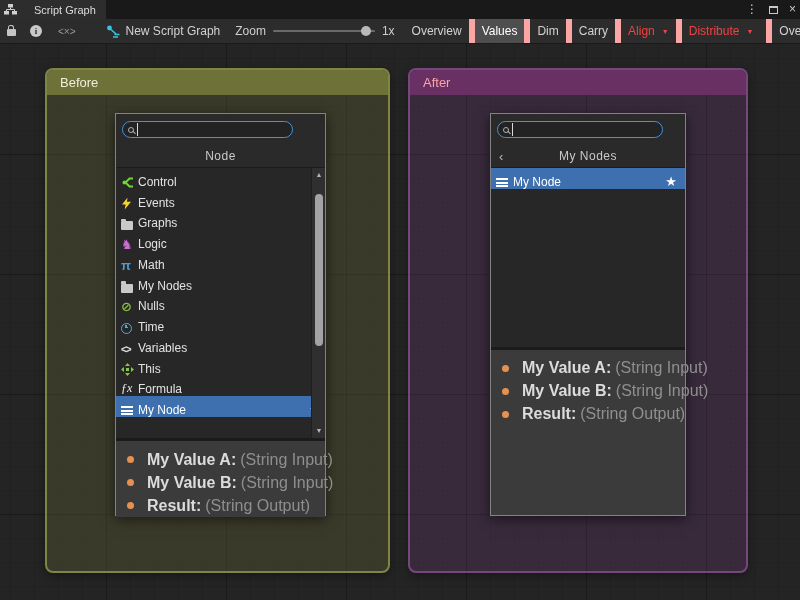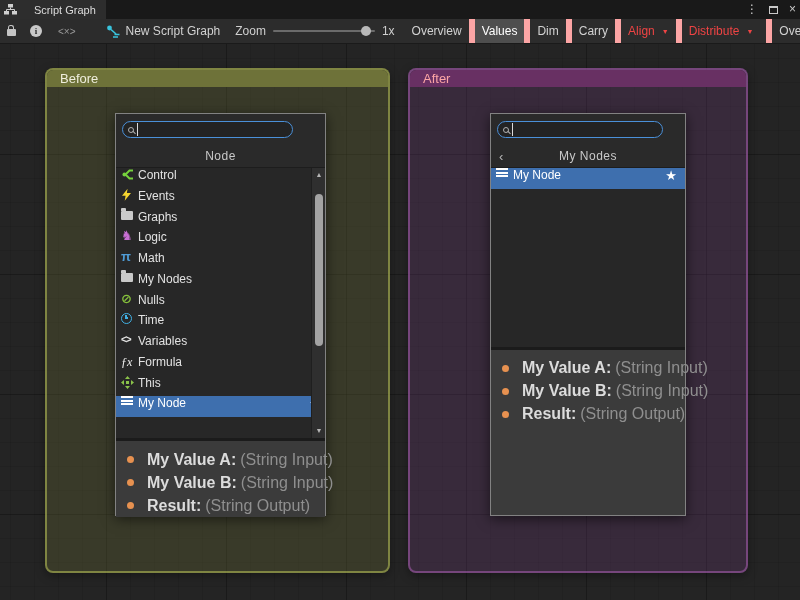--- a/index.html
+++ b/index.html
@@ -34,41 +34,41 @@
   .canvas{position:absolute;left:0;top:44px;width:800px;height:556px;background-color:#242424;
     background-image:
       linear-gradient(rgba(0,0,0,.20) 1px,transparent 1px),
       linear-gradient(90deg,rgba(0,0,0,.20) 1px,transparent 1px),
       linear-gradient(rgba(0,0,0,.08) 1px,transparent 1px),
       linear-gradient(90deg,rgba(0,0,0,.08) 1px,transparent 1px);
     background-size:120px 120px,120px 120px,24px 24px,24px 24px;
     background-position:-14px -10px,-14px -10px,-14px -10px,-14px -10px}
   
   .group{position:absolute;border-radius:8px;box-shadow:0 3px 10px rgba(0,0,0,.35)}
-  .group .ghead{height:17px;border-radius:6px 6px 0 0;display:flex;align-items:center;padding:0 13px;font-size:13px}
+  .group .ghead{height:25px;border-radius:6px 6px 0 0;display:flex;align-items:center;padding:0 13px;font-size:13px}
   .group-before{left:45px;top:24px;width:345px;height:505px;border:2px solid rgba(171,179,82,.62);background:rgba(118,124,58,.26)}
   .group-before .ghead{background:#6e7239;color:#efeedd}
   .group-after{left:408px;top:24px;width:340px;height:505px;border:2px solid rgba(163,92,172,.58);background:rgba(122,62,132,.24)}
   .group-after .ghead{background:#683063;color:#fca5a5}
   
   .finder{position:absolute;background:#2a2a2a;border:1px solid #828282;box-shadow:0 3px 12px rgba(0,0,0,.55);display:flex;flex-direction:column}
   .finder-left{left:115px;top:69px;width:211px;height:403px}
   .finder-right{left:490px;top:69px;width:196px;height:403px}
   .searchrow{height:31px;flex:none;display:flex;align-items:center;padding:0 0 0 6px}
   .searchbox{display:flex;align-items:center;height:17px;border:1px solid #4a90d9;border-radius:9px;background:#232323;padding:0 5px}
   .finder-left .searchbox{width:171px}
   .finder-right .searchbox{width:166px}
   .ic-search{width:6px;height:6px;border:1.4px solid #b0b0b0;border-radius:50%;position:relative;margin-right:3px;flex:none}
   .ic-search::after{content:'';position:absolute;width:4px;height:1.4px;background:#b0b0b0;transform:rotate(45deg);right:-3.4px;bottom:-1.4px}
   .sinput{flex:1;background:transparent;border:none;outline:none;color:#e8e8e8;font-size:11px;height:13px;caret-color:#fff;border-left:1px solid #dadada;padding-left:1px}
   .fheader{height:23px;flex:none;display:flex;align-items:center;justify-content:center;position:relative;font-size:12px;color:#c9c9c9;border-bottom:1px solid #1d1d1d;letter-spacing:.5px}
   .fback{position:absolute;left:8px;color:#b5b5b5;font-size:13px;line-height:21px;cursor:default}
   .flist{position:relative;height:270px;flex:none;background:#272727;overflow:hidden}
   .flist-grow{flex:none;background:#272727}
-  .frow{height:20.77px;display:flex;align-items:flex-start;padding:0 16px 0 5px;font-size:12px;color:#e2e2e2}
+  .frow{height:20.77px;display:flex;align-items:flex-end;padding:0 16px 0 5px;font-size:12px;color:#e2e2e2}
   .finder-right .frow{padding-right:8px}
   .frow.sel{background:#3e6fae;color:#fff}
   .flabel{flex:1;white-space:nowrap;overflow:hidden}
   .fchev{flex:none;color:#9a9a9a;font-size:12px;margin-right:-12px}
   .fstar{flex:none;color:#fff;font-size:13px;margin-right:-12px}
   .finder-right .fstar{margin-right:0}
   .icw{width:17px;flex:none;display:flex;align-items:center;justify-content:flex-start}
   .ic-folder{position:relative;width:12px;height:9px;background:#c9c9c9;border-radius:1px;margin-top:1px}
   .ic-folder::before{content:'';position:absolute;top:-2.5px;left:0;width:5px;height:2.5px;background:#c9c9c9;border-radius:1px 1px 0 0}
   .ic-bolt{width:9px;height:12px;background:#f5d42f;clip-path:polygon(62% 0,0 58%,40% 58%,30% 100%,100% 36%,54% 36%);margin-left:1px}
@@ -250,31 +250,31 @@
             </span>
           <span class="flabel">Time</span>
           <span class="fchev">›</span>
         </div>
         <div class="frow">
           <span class="icw g-var">&lt;&gt;</span>
           <span class="flabel">Variables</span>
           <span class="fchev">›</span>
         </div>
         <div class="frow">
-          <span class="icw g-fx">ƒx</span>
-          <span class="flabel">Formula</span>
-        </div>
-        <div class="frow">
           <span class="icw">
               <svg width="13" height="13">
                 <path fill="#8bc34a" d="M6.5 0 L9 3 H4 Z M6.5 13 L4 10 H9 Z M0 6.5 L3 4 V9 Z M13 6.5 L10 4 V9 Z"></path>
                 <rect x="5" y="5" width="3" height="3" fill="#8bc34a"></rect>
               </svg>
             </span>
           <span class="flabel">This</span>
+        </div>
+        <div class="frow">
+          <span class="icw g-fx">ƒx</span>
+          <span class="flabel">Formula</span>
         </div>
         <div class="frow sel">
           <span class="icw">
               <span class="ic-nodebars"></span>
             </span>
           <span class="flabel">My Node</span>
           <span class="fstar">★</span>
         </div>
         <div class="fscroll">
           <span class="sarrow up">▲</span>

